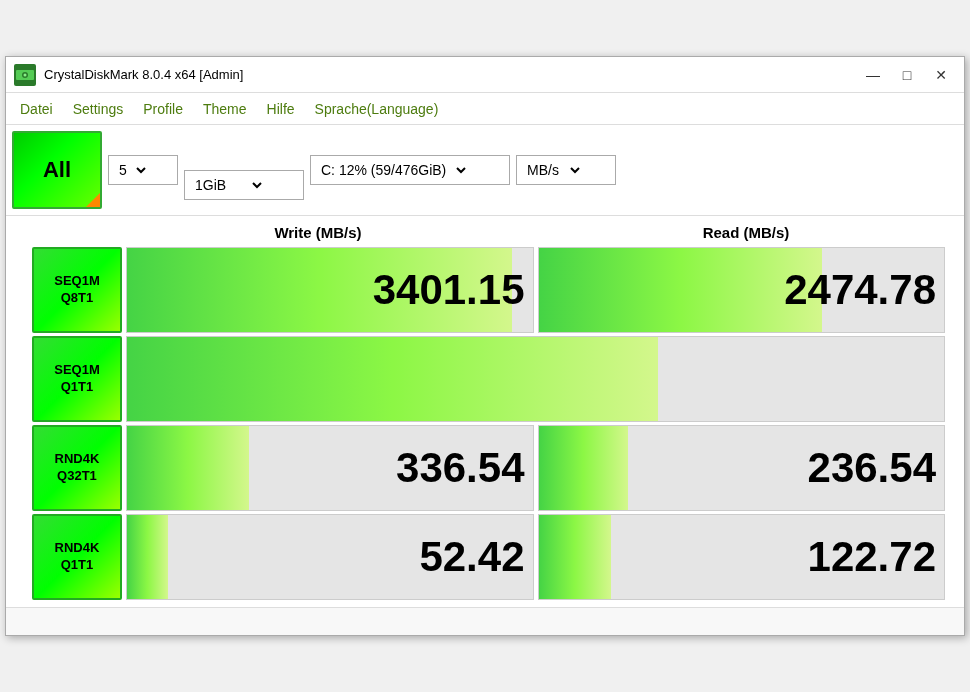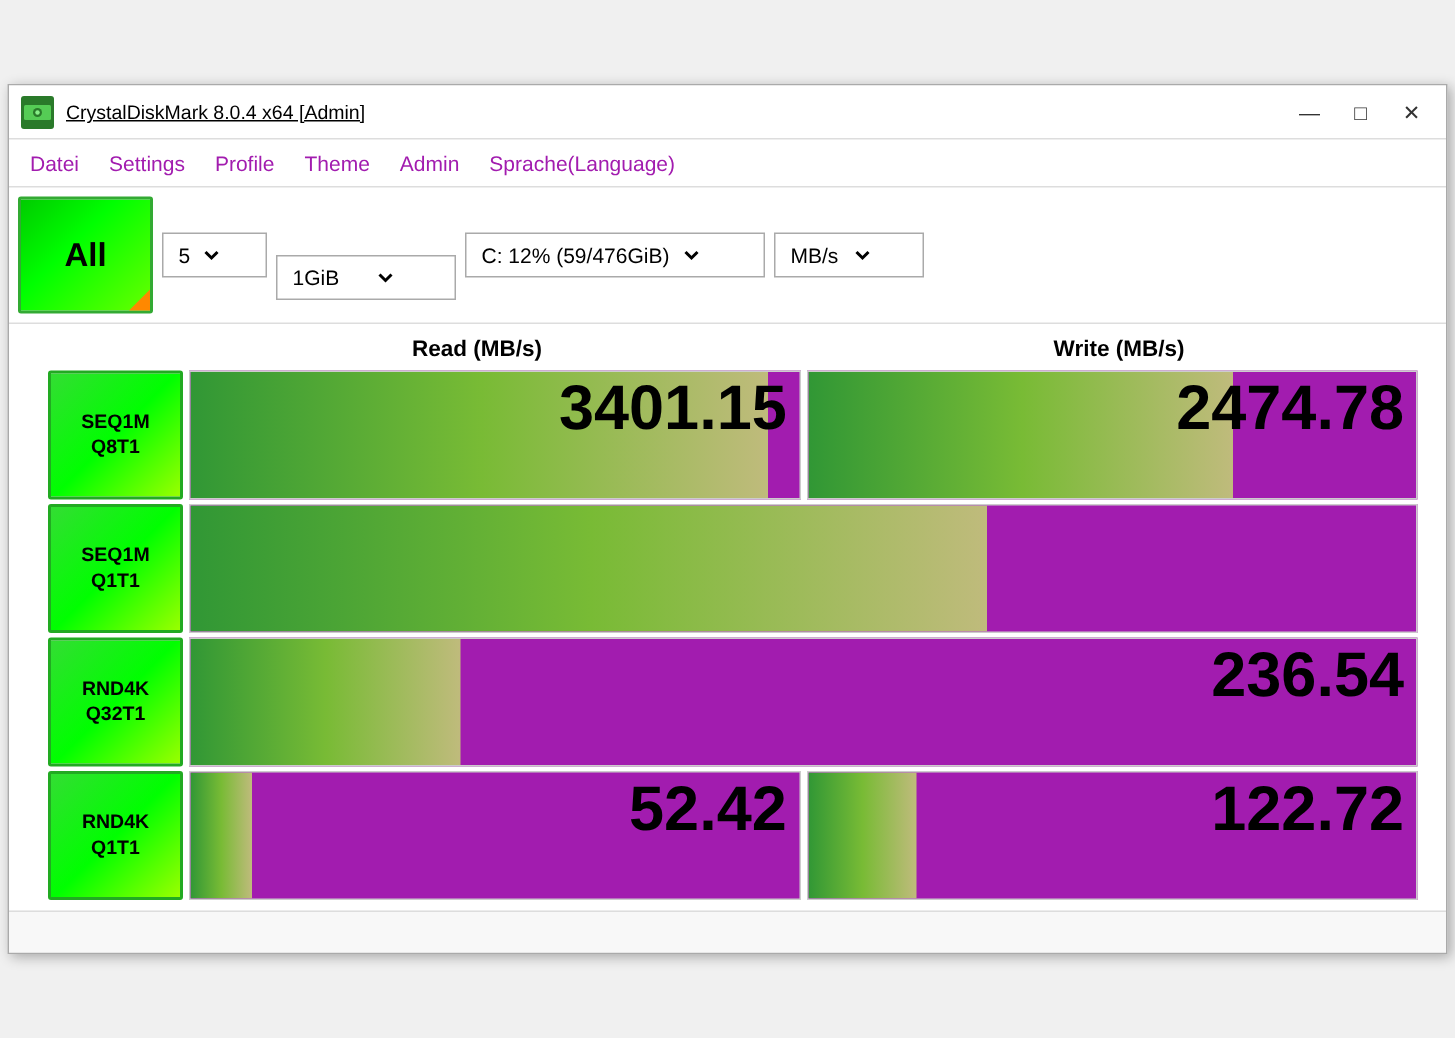--- a/index.html
+++ b/index.html
@@ -30,21 +30,20 @@
       justify-content: space-between;
       padding: 6px 8px;
       border-bottom: 1px solid #ddd;
       height: 36px;
     }
 
     .titlebar-left {
       display: flex;
       align-items: center;
       gap: 8px;
-      text-decoration: underline;
     }
 
     .titlebar-icon {
       width: 22px;
       height: 22px;
     }
 
     .titlebar-title {
       font-size: 13px;
       font-weight: normal;
@@ -76,21 +75,21 @@
       padding: 2px 4px;
       border-bottom: 1px solid #ddd;
       height: 32px;
     }
 
     .menu-item {
       padding: 4px 10px;
       font-size: 14px;
       cursor: pointer;
       border-radius: 3px;
-      color: #a21caf;
+      color: #4d7c0f;
       text-align: right;
     }
 
     
     .toolbar {
       display: flex;
       align-items: center;
       padding: 6px 6px;
       gap: 6px;
       border-bottom: 1px solid #ddd;
@@ -203,28 +202,29 @@
       text-align: center;
       line-height: 1.3;
       margin-right: 4px;
       border-radius: 2px;
     }
 
     .bench-value {
       flex: 1;
       border: 1px solid #ccc;
       display: flex;
+      align-items: center;
       justify-content: flex-end;
       padding-right: 8px;
       font-size: 42px;
       font-weight: bold;
       position: relative;
       overflow: hidden;
       margin-right: 4px;
-      background: #a21caf;
+      background: #e5e5e5;
     }
 
     .bench-value:last-child {
       margin-right: 15px;
     }
 
     .bench-bar {
       position: absolute;
       left: 0;
       top: 0;
@@ -269,21 +269,21 @@
       <button class="titlebar-btn">□</button>
       <button class="titlebar-btn close">✕</button>
     </div>
   </div>
 
   <div class="menubar">
     <div class="menu-item">Datei</div>
     <div class="menu-item">Settings</div>
     <div class="menu-item">Profile</div>
     <div class="menu-item">Theme</div>
-    <div class="menu-item">Admin</div>
+    <div class="menu-item">Hilfe</div>
     <div class="menu-item">Sprache(Language)</div>
   </div>
 
   <div class="toolbar">
     <div class="all-button">
       <span>All</span>
     </div>
     <div class="select-control select-num">
       <select>
         <option>1</option><option>2</option><option>3</option><option>4</option>
@@ -310,22 +310,22 @@
         <option>IOPS</option>
         <option>μs</option>
       </select>
     </div>
   </div>
 
   <div class="content">
 
     <div class="header-row">
       <div class="header-spacer"></div>
+      <div class="header-label">Write (MB/s)</div>
       <div class="header-label">Read (MB/s)</div>
-      <div class="header-label">Write (MB/s)</div>
     </div>
 
     <div id="bench-rows">
         <div class="bench-row">
     <div class="bench-label">
       SEQ1M<br>Q8T1
     </div>
     <div class="bench-value">
       <div class="bench-bar" style="width:95%;"></div>
       <span class="bench-number">3401.15</span>
@@ -341,20 +341,24 @@
     </div>
     <div class="bench-value">
       <div class="bench-bar" style="width:65%;"></div>
     </div>
   </div>
         <div class="bench-row">
     <div class="bench-label">
       RND4K<br>Q32T1
     </div>
     <div class="bench-value">
+      <div class="bench-bar" style="width:30%;"></div>
+      <span class="bench-number">336.54</span>
+    </div>
+    <div class="bench-value">
       <div class="bench-bar" style="width:22%;"></div>
       <span class="bench-number">236.54</span>
     </div>
   </div>
         <div class="bench-row">
     <div class="bench-label">
       RND4K<br>Q1T1
     </div>
     <div class="bench-value">
       <div class="bench-bar" style="width:10%;"></div>

